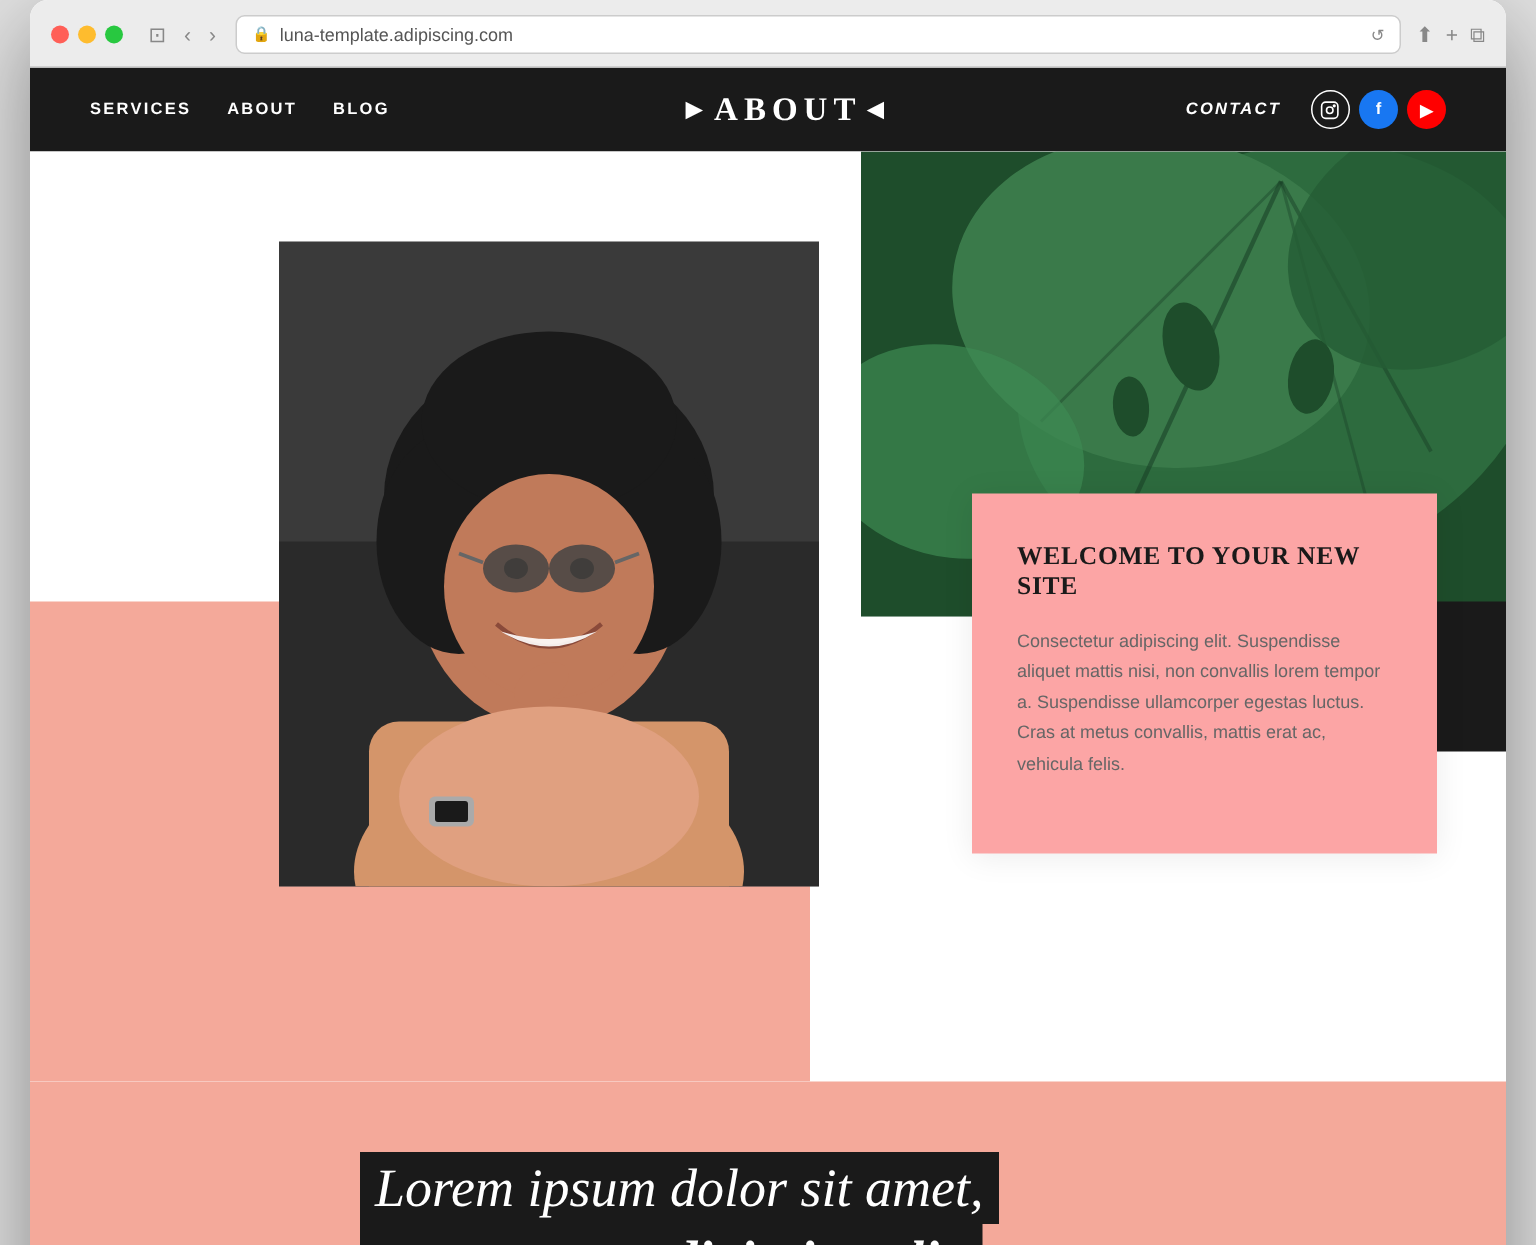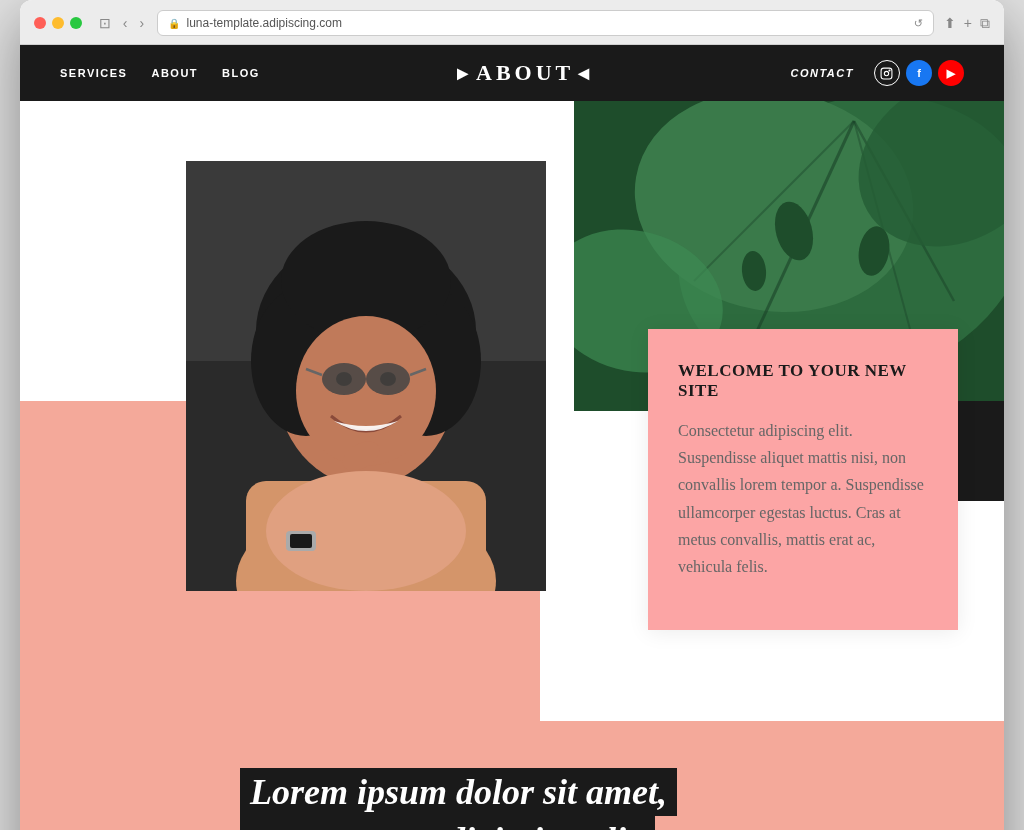--- a/index.html
+++ b/index.html
@@ -269,25 +269,25 @@
     .card-title {
       font-size: 17px;
       font-weight: 700;
       letter-spacing: 0.5px;
       color: #1a1a1a;
       margin-bottom: 16px;
       font-family: Georgia, serif;
     }
 
     .card-body {
-      font-size: 16px;
+      font-size: 12px;
       line-height: 1.7;
       color: #666;
       margin-bottom: 22px;
-      font-family: Liberation Serif, serif;
+      font-family: Liberation Sans, sans-serif;
     }
 
     .learn-more-btn {
       display: inline-block;
       padding: 12px 24px;
       background: #d4907a;
       color: #fff;
       font-size: 11px;
       font-weight: 700;
       letter-spacing: 1.5px;
@@ -438,21 +438,21 @@
 
       <div class="content-card">
         <h2 class="card-title">WELCOME TO YOUR NEW SITE</h2>
         <p class="card-body">Consectetur adipiscing elit. Suspendisse aliquet mattis nisi, non convallis lorem tempor a. Suspendisse ullamcorper egestas luctus. Cras at metus convallis, mattis erat ac, vehicula felis.</p>
       </div>
     </div>
 
     <div class="quote-section">
       <div class="quote-text">
         <div style="margin-bottom: 6px;">
-          <span style="background:#1a1a1a; color:#fff; font-size:36px; font-weight:700; font-style:italic; font-family:Georgia,serif; padding:4px 10px; display:inline;">Lorem ipsum dolor sit amet,</span>
+          <span style="background:#1a1a1a; color:#fff; font-size:36px; font-weight:400; font-style:italic; font-family:Georgia,serif; padding:4px 10px; display:inline;">Lorem ipsum dolor sit amet,</span>
         </div>
         <div style="margin-bottom: 6px;">
           <span style="background:#1a1a1a; color:#fff; font-size:36px; font-weight:700; font-style:italic; font-family:Georgia,serif; padding:4px 10px; display:inline;">consectetur adipiscing elit.</span>
         </div>
         
       </div>
     </div>
   </div>
 </div>
 

